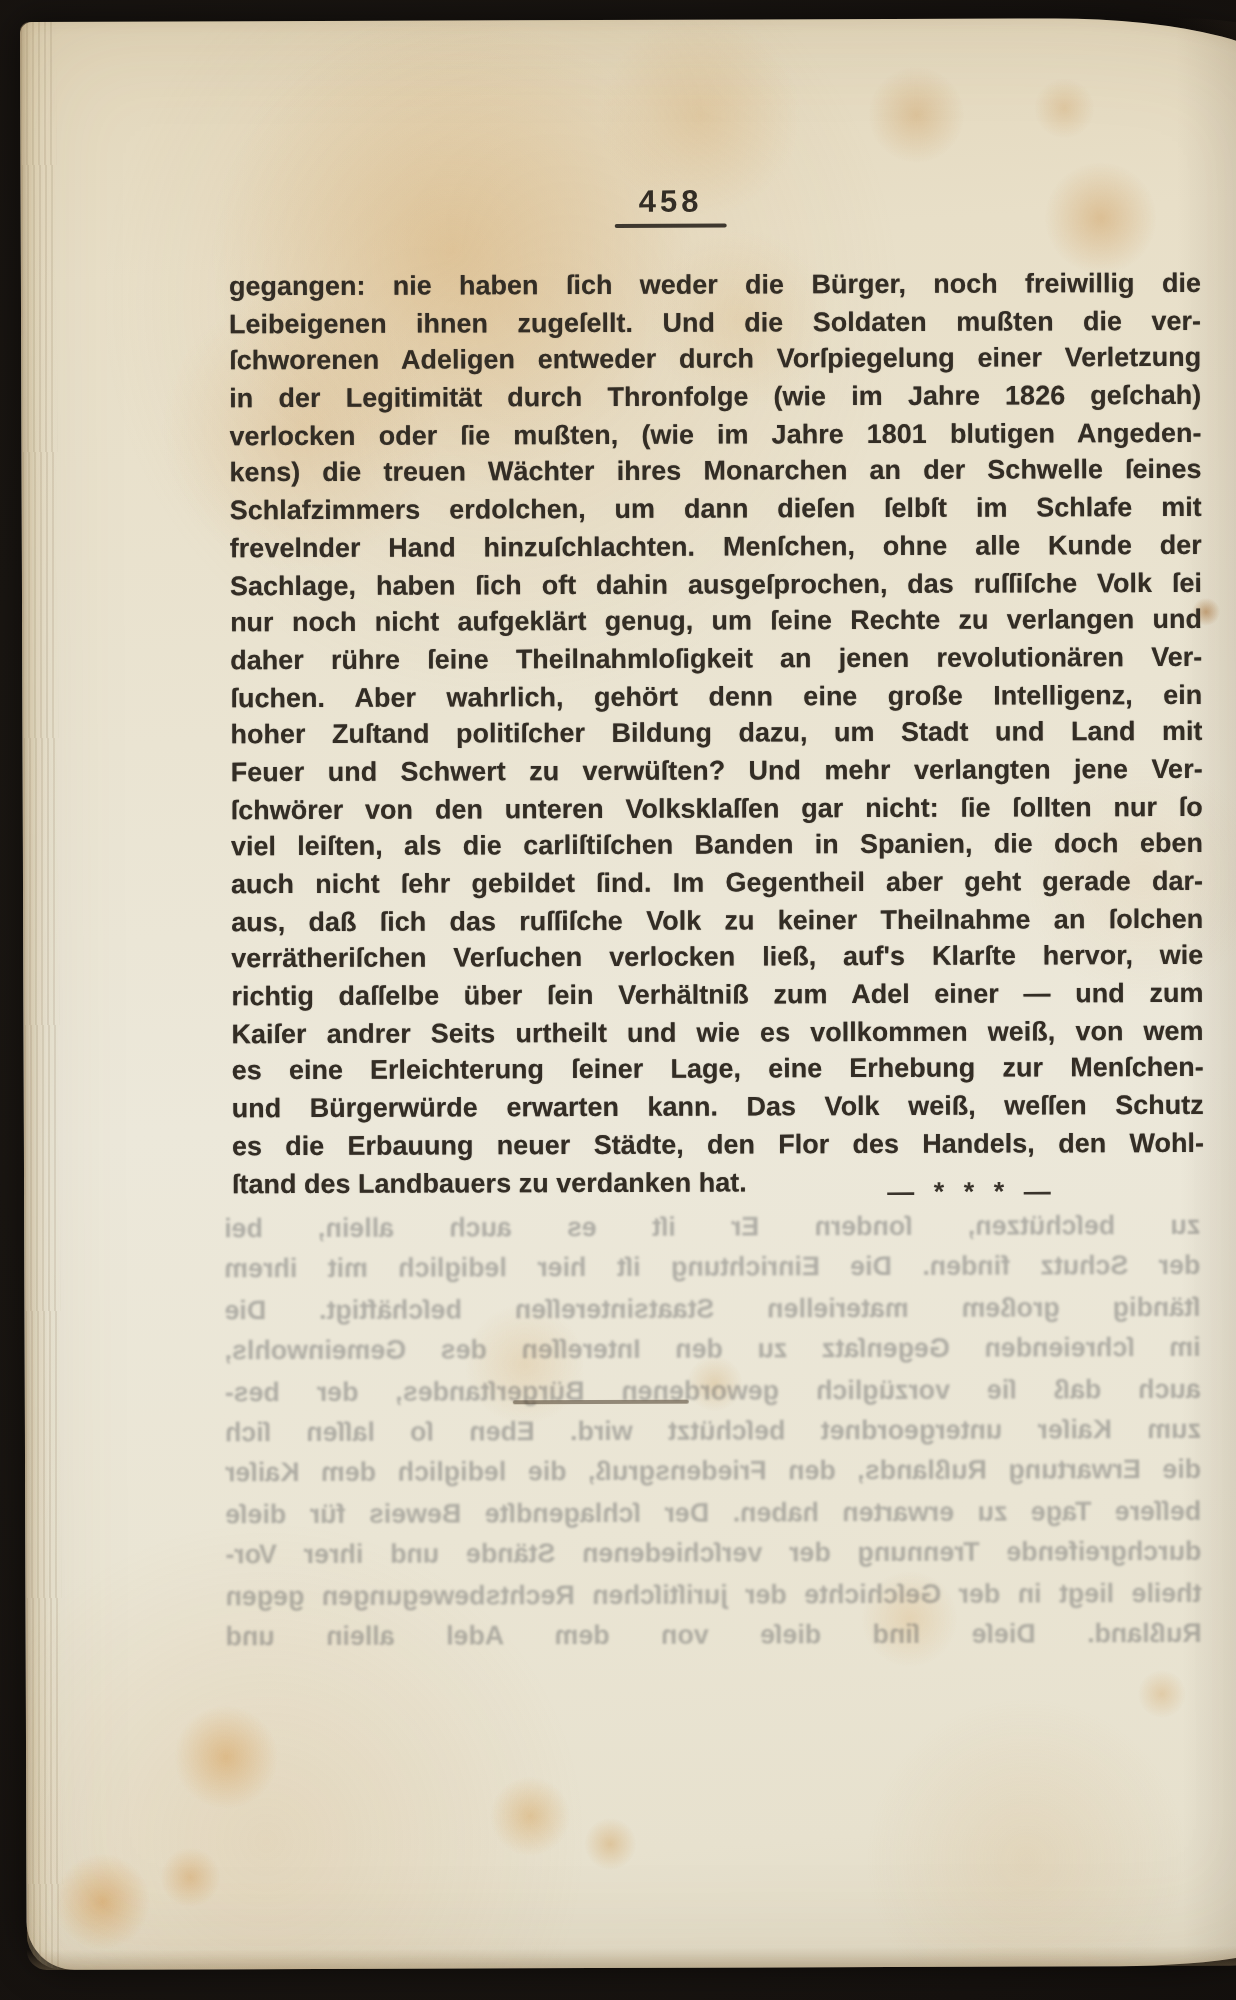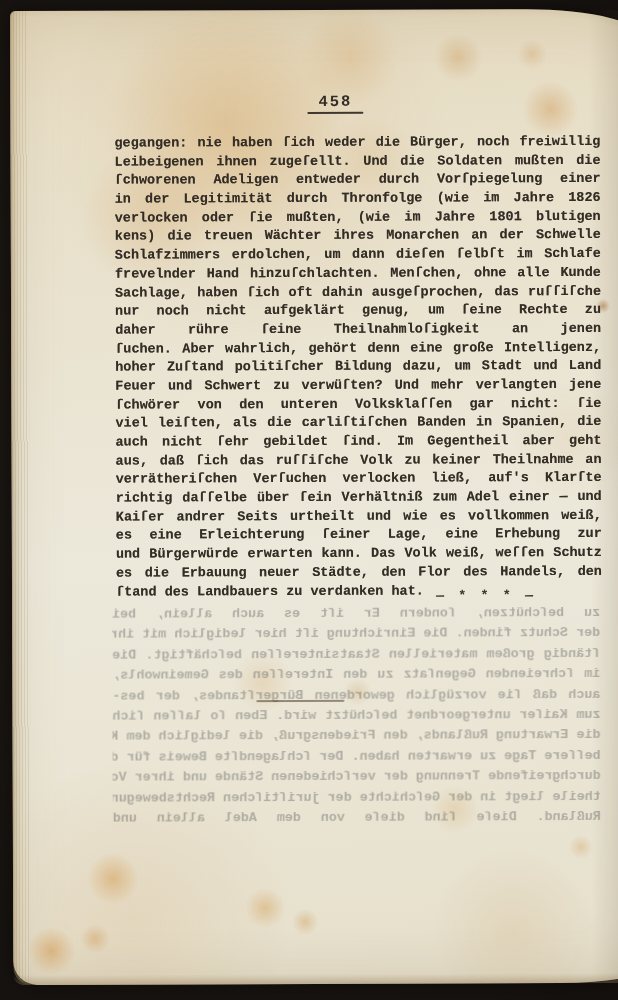--- a/index.html
+++ b/index.html
@@ -6,21 +6,21 @@
     margin: 0; padding: 0;
     width: 618px; height: 1000px;
     background: #120f0c;
     overflow: hidden;
   }
   .scan {
     position: relative;
     width: 618px; height: 1000px;
     overflow: hidden;
     background: radial-gradient(140% 120% at 35% 45%, #1e1a15 0%, #16120f 55%, #0e0b09 100%);
-    font-family: Liberation Mono, monospace;
+    font-family: Liberation Sans, sans-serif;
   }
   .paper {
     position: absolute;
     left: 10px; top: 11px;
     width: 636px; height: 974px;
     transform: rotate(-0.2deg);
     transform-origin: 0 0;
     border-radius: 6px 120px 90px 24px / 6px 32px 16px 24px;
     background: linear-gradient(176deg,
       #e2d6ba 0%, #e8dfc8 13%, #eae4d2 36%,

